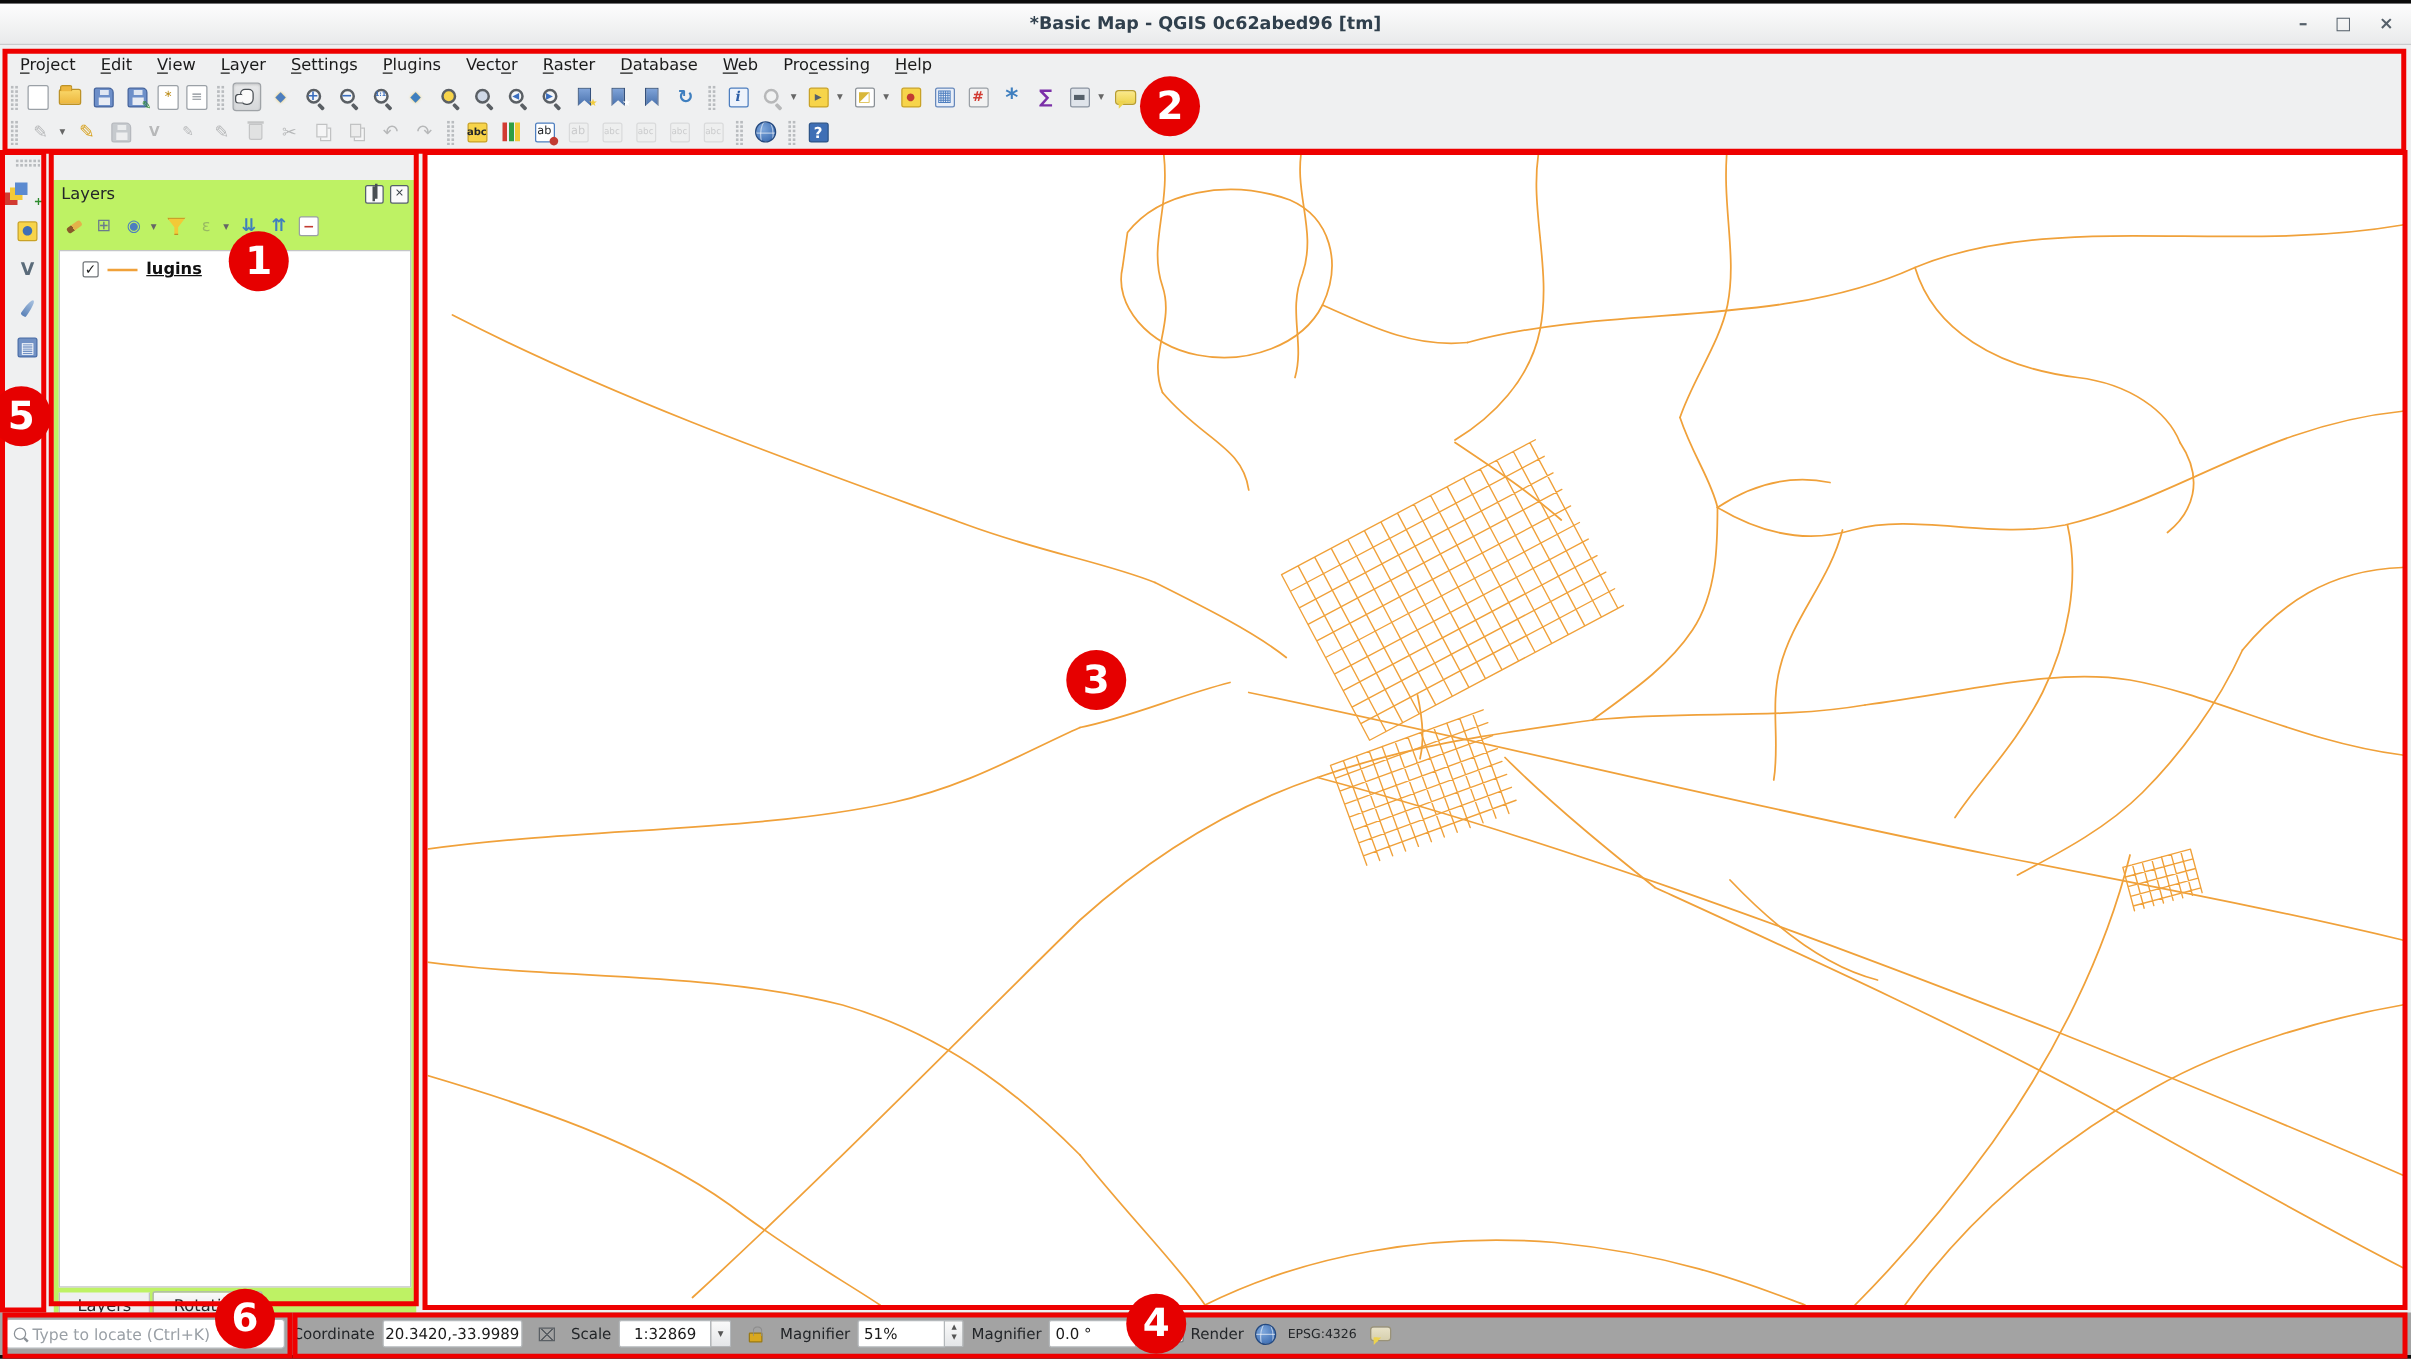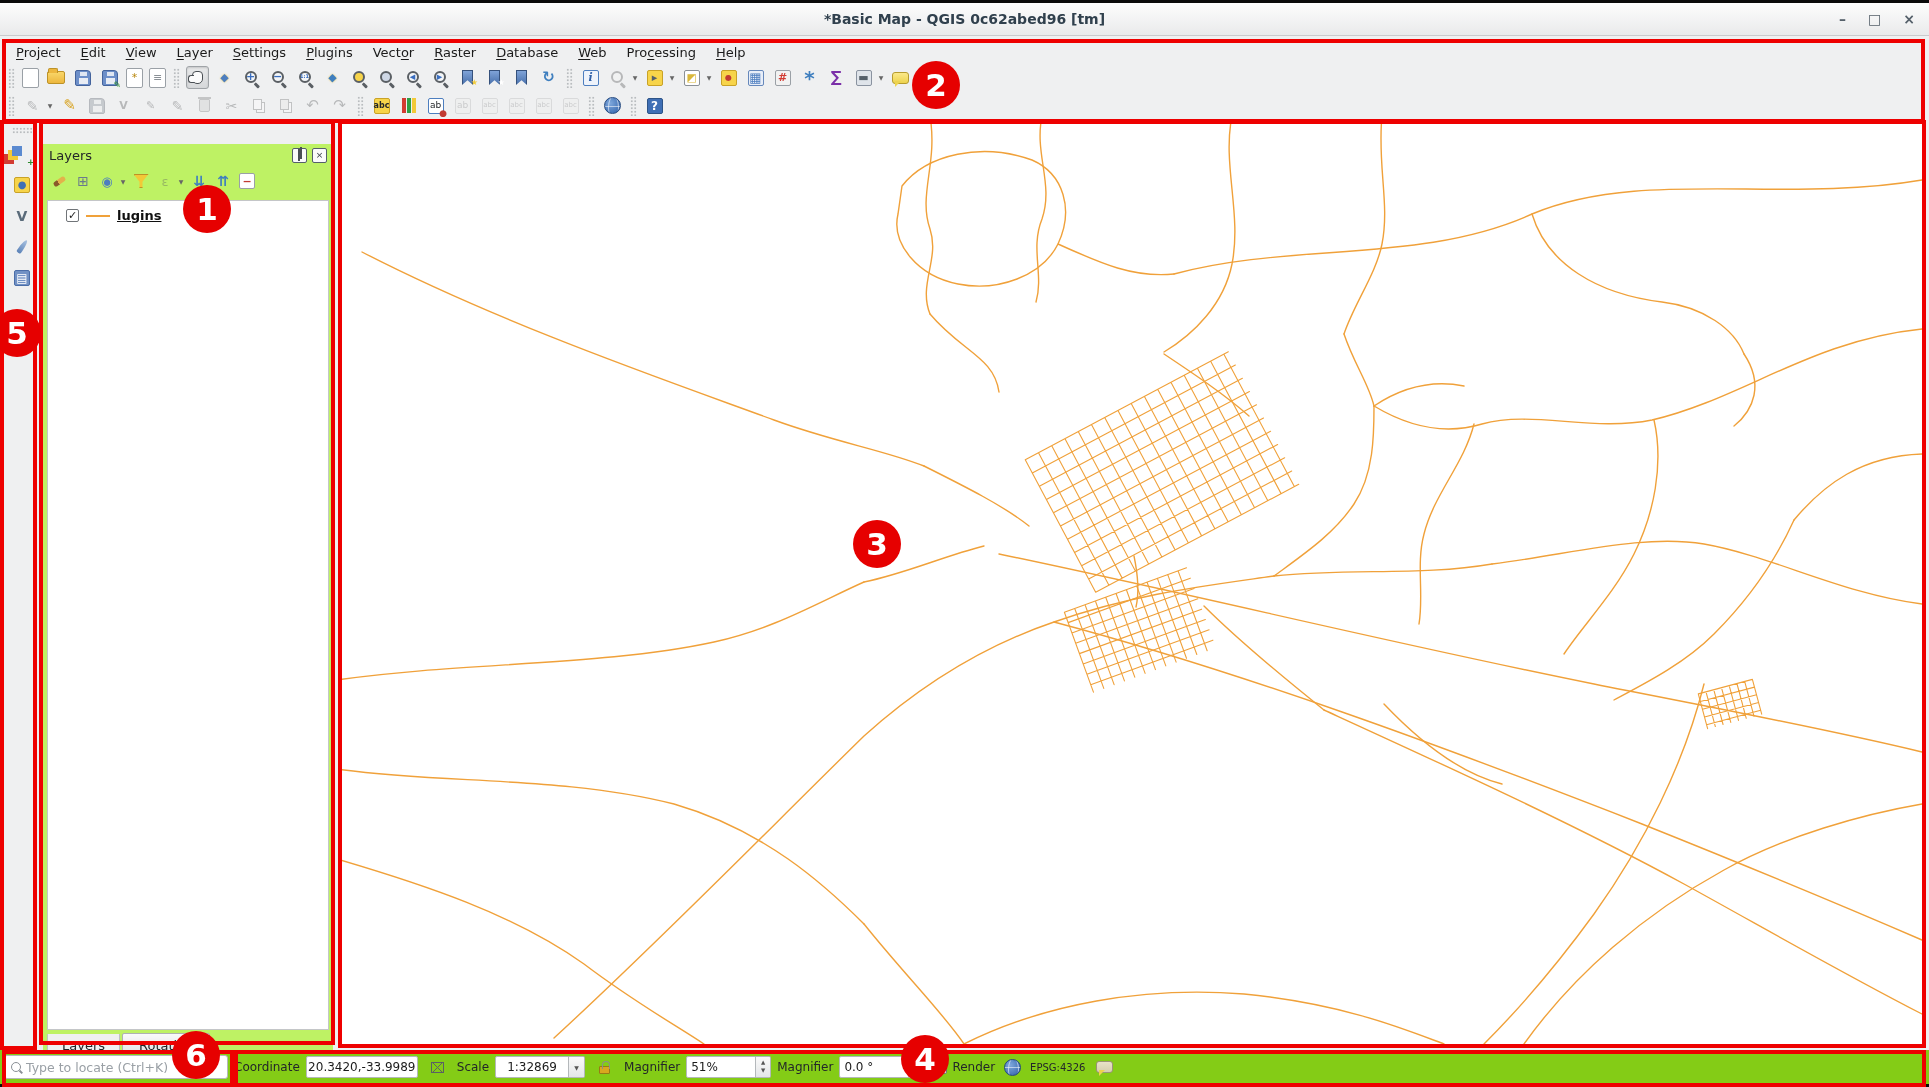--- a/index.html
+++ b/index.html
@@ -109,21 +109,21 @@
   .dock-tabs { position:absolute; left:4px; bottom:4px; display:flex; align-items:flex-end; height:26px; }
   .dock-tab { font-size:13px; color:#232629; padding:4px 14px; }
   .dock-tab.active { background:#eff0f1; border:1px solid #bfc2c4; border-top:none; }
   .dock-tab.inactive { background:linear-gradient(#fafafa,#dcdee0); border:1px solid #aeb1b4; border-radius:2px; margin-left:2px; padding:4px 16px; }
 
   
   .map-canvas { position:absolute; left:342px; top:121px; width:1581px; height:920px; background:#ffffff; overflow:hidden; }
   .map-canvas svg { display:block; }
 
   
-  .statusbar { position:absolute; left:0; top:1047px; width:1929px; height:34px; background:#84cc16;
+  .statusbar { position:absolute; left:0; top:1047px; width:1929px; height:34px; background:#a3a3a3;
      display:flex; align-items:center; font-size:12px; color:#232629; }
   .locate-wrap { width:234px; flex:none; display:flex; align-items:center; padding:0 4px; }
   .locate-box { width:224px; height:24px; background:#fff; border:1px solid #b4b8bb; border-radius:3px;
      display:flex; align-items:center; gap:5px; padding:0 6px; color:#9aa0a6; font-size:12.5px; }
   .locate-mag { width:10px; height:10px; border:1.6px solid #8a9096; border-radius:50%; position:relative; flex:none; }
   .locate-mag::after { content:""; position:absolute; right:-3px; bottom:-2px; width:4px; height:1.6px; background:#8a9096; transform:rotate(45deg); }
   .status-msg { padding-left:8px; font-size:12.5px; color:#232629; flex:1; }
   .status-right { display:flex; align-items:center; gap:6px; padding-right:10px; }
   .sb-label { font-size:12px; color:#232629; }
   .sb-input { height:22px; background:#fff; border:1px solid #b4b8bb; border-radius:2px; display:flex; align-items:center;

